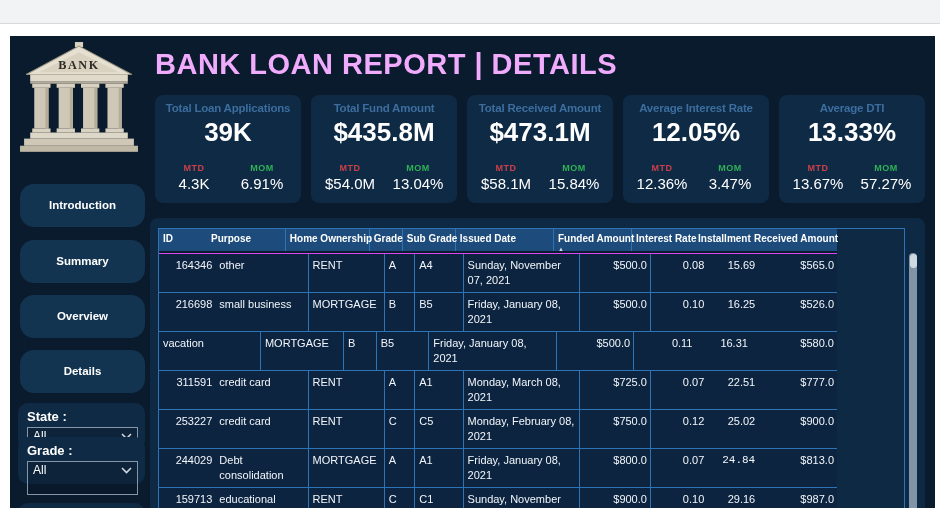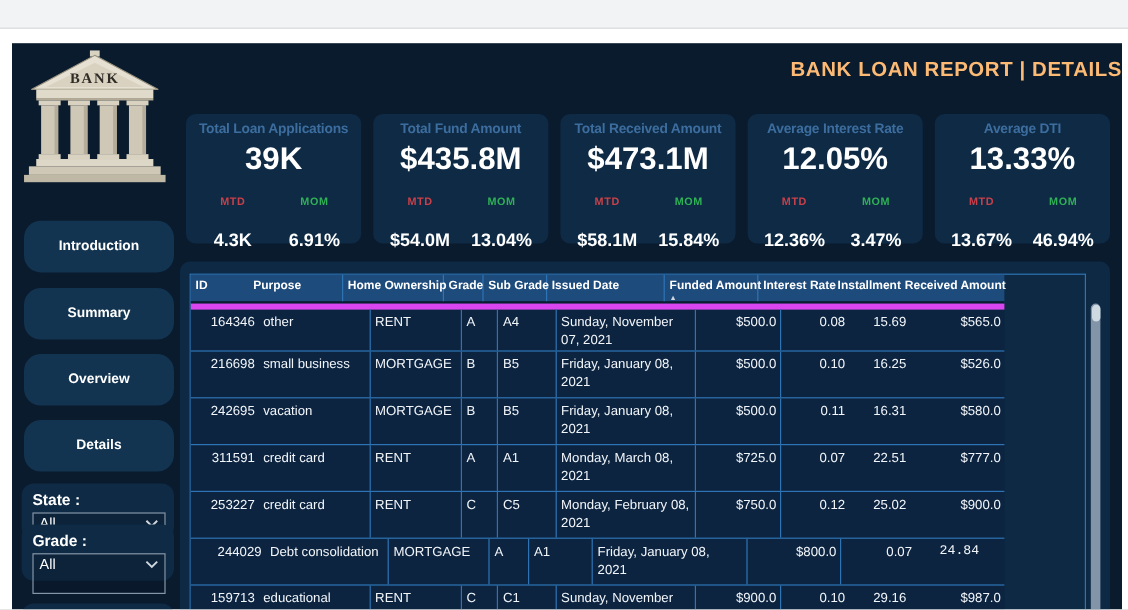--- a/index.html
+++ b/index.html
@@ -11,38 +11,38 @@
   
   .chrome-gray { position:absolute; left:0; top:0; width:940px; height:24px;
     background:#f2f3f4; border-bottom:1px solid #d9dadc; }
   .chrome-white { position:absolute; left:0; top:25px; width:940px; height:11px; background:#ffffff; }
 
   .dashboard { position:absolute; left:10px; top:36px; width:925px; height:472px;
     background:#0a1b2d; overflow:hidden; }
 
   
   .report-title { position:absolute; left:145px; top:12px; width:780px; height:32px;
-    text-align:right; font-size:17px; font-weight:bold; color:#fdba74; letter-spacing:0.5px; }
+    text-align:left; font-size:29px; font-weight:bold; color:#f0abfc; letter-spacing:0.5px; }
 
   
   .logo { position:absolute; left:8px; top:4px; width:122px; height:122px; }
 
   
   .kpi-card { position:absolute; top:59px; width:146px; height:108px;
     background:#0e2a44; border-radius:8px; }
   .kpi-title { position:absolute; top:7px; left:0; width:100%; text-align:center;
     font-size:11.5px; font-weight:bold; color:#3c6d9e; letter-spacing:-0.2px; }
   .kpi-value { position:absolute; top:22px; left:0; width:100%; text-align:center;
     font-size:26px; font-weight:600; color:#ffffff; }
   .kpi-sub { position:absolute; top:68px; width:66px; text-align:center; }
   .kpi-sub.mtd { left:6px; } .kpi-sub.mom { right:6px; }
   .kpi-sub-label { font-size:9px; font-weight:bold; letter-spacing:0.5px; }
   .kpi-sub.mtd .kpi-sub-label { color:#c9404a; }
   .kpi-sub.mom .kpi-sub-label { color:#2fb156; }
-  .kpi-sub-value { font-size:15px; font-weight:bold; color:#ffffff; margin-top:19px; }
+  .kpi-sub-value { font-size:15px; font-weight:normal; color:#ffffff; margin-top:2px; }
 
   
   .nav-btn { position:absolute; left:10px; width:125px; height:43px;
     background:#123450; border-radius:14px; color:#ffffff; font-size:11.5px; font-weight:bold;
     text-align:center; line-height:43px; cursor:pointer; }
 
   
   .filter-panel { position:absolute; left:8px; width:127px; height:47px;
     background:#0e2a44; border-radius:10px; }
   .filter-label { position:absolute; left:9px; top:6px; font-size:13px; font-weight:bold; color:#ffffff; }
@@ -52,21 +52,21 @@
   .filter-select .chev { position:absolute; right:5px; top:5px; }
 
   
   .table-panel { position:absolute; left:140px; top:182px; width:775px; height:290px;
     background:#0d2943; border-radius:8px 8px 0 0; overflow:hidden; }
   .tbl { position:absolute; left:8px; top:10px; width:747px;
     border:1px solid #2e74b5; }
   .trow { display:flex; width:678px; }
   .thead-row { height:24px; background:#1d4b7c; border-bottom:2px solid #0a1c30; }
   .tbody-row { height:39px; background:#0c2440; border-top:1px solid #2e74b5; }
-  .tbody-row:first-of-type { border-top:5px solid #d946ef; }
+  .tbody-row:first-of-type { border-top:1px solid #d946ef; }
   .th { position:relative; color:#ffffff; font-size:10px; font-weight:bold;
     padding:4px 3px 0 4px; white-space:nowrap; cursor:pointer; }
   .td { color:#f2f6fa; font-size:11px; line-height:14.5px; padding:4px 3px 0 4px;
     overflow:hidden; cursor:default; }
   .al { text-align:left; } .ar { text-align:right; }
   .br { border-right:1px solid #2e74b5; }
   .date-cell { white-space:pre-line; }
   .sort-arrow { position:absolute; left:4px; bottom:-1px; font-size:6px; color:#cfd8e0; line-height:6px; }
 
   
@@ -166,21 +166,21 @@
     </div>
     <div class="kpi-card" style="left:769px">
       <div class="kpi-title">Average DTI</div>
       <div class="kpi-value">13.33%</div>
       <div class="kpi-sub mtd">
         <div class="kpi-sub-label">MTD</div>
         <div class="kpi-sub-value">13.67%</div>
       </div>
       <div class="kpi-sub mom">
         <div class="kpi-sub-label">MOM</div>
-        <div class="kpi-sub-value">46.94%</div>
+        <div class="kpi-sub-value">57.27%</div>
       </div>
     </div>
 
     <div class="nav-btn" style="top:148px">Introduction</div>
     <div class="nav-btn" style="top:204px">Summary</div>
     <div class="nav-btn" style="top:259px">Overview</div>
     <div class="nav-btn" style="top:314px">Details</div>
 
     <div class="filter-panel" style="top:367px">
       <div class="filter-label">State :</div>
@@ -237,21 +237,20 @@
               <div class="td al br" style="width: 33px;">B</div>
               <div class="td al br" style="width: 53px;">B5</div>
               <div class="td al br date-cell" style="width: 129px;">Friday, January 08,
 2021</div>
               <div class="td ar br" style="width: 78px;">$500.0</div>
               <div class="td ar" style="width: 62px;">0.10</div>
               <div class="td ar" style="width: 56px;">16.25</div>
               <div class="td ar" style="width: 87px;">$526.0</div>
             </div>
             <div class="trow tbody-row">
-              <div class="td ar" style="width: 62px;">242695</div>
               <div class="td al br" style="width: 103px;">vacation</div>
               <div class="td al br" style="width: 84px;">MORTGAGE</div>
               <div class="td al br" style="width: 33px;">B</div>
               <div class="td al br" style="width: 53px;">B5</div>
               <div class="td al br date-cell" style="width: 129px;">Friday, January 08,
 2021</div>
               <div class="td ar br" style="width: 78px;">$500.0</div>
               <div class="td ar" style="width: 62px;">0.11</div>
               <div class="td ar" style="width: 56px;">16.31</div>
               <div class="td ar" style="width: 87px;">$580.0</div>
@@ -286,20 +285,21 @@
               <div class="td ar" style="width: 62px;">244029</div>
               <div class="td al br" style="width: 103px;">Debt consolidation</div>
               <div class="td al br" style="width: 84px;">MORTGAGE</div>
               <div class="td al br" style="width: 33px;">A</div>
               <div class="td al br" style="width: 53px;">A1</div>
               <div class="td al br date-cell" style="width: 129px;">Friday, January 08,
 2021</div>
               <div class="td ar br" style="width: 78px;">$800.0</div>
               <div class="td ar" style="width: 62px;">0.07</div>
               <div class="td ar" style="width: 56px; font-family: Liberation Mono, monospace;">24.84</div>
+              <div class="td ar" style="width: 87px;">$813.0</div>
             </div>
             <div class="trow tbody-row">
               <div class="td ar" style="width: 62px;">159713</div>
               <div class="td al br" style="width: 103px;">educational</div>
               <div class="td al br" style="width: 84px;">RENT</div>
               <div class="td al br" style="width: 33px;">C</div>
               <div class="td al br" style="width: 53px;">C1</div>
               <div class="td al br date-cell" style="width: 129px;">Sunday, November</div>
               <div class="td ar br" style="width: 78px;">$900.0</div>
               <div class="td ar" style="width: 62px;">0.10</div>

